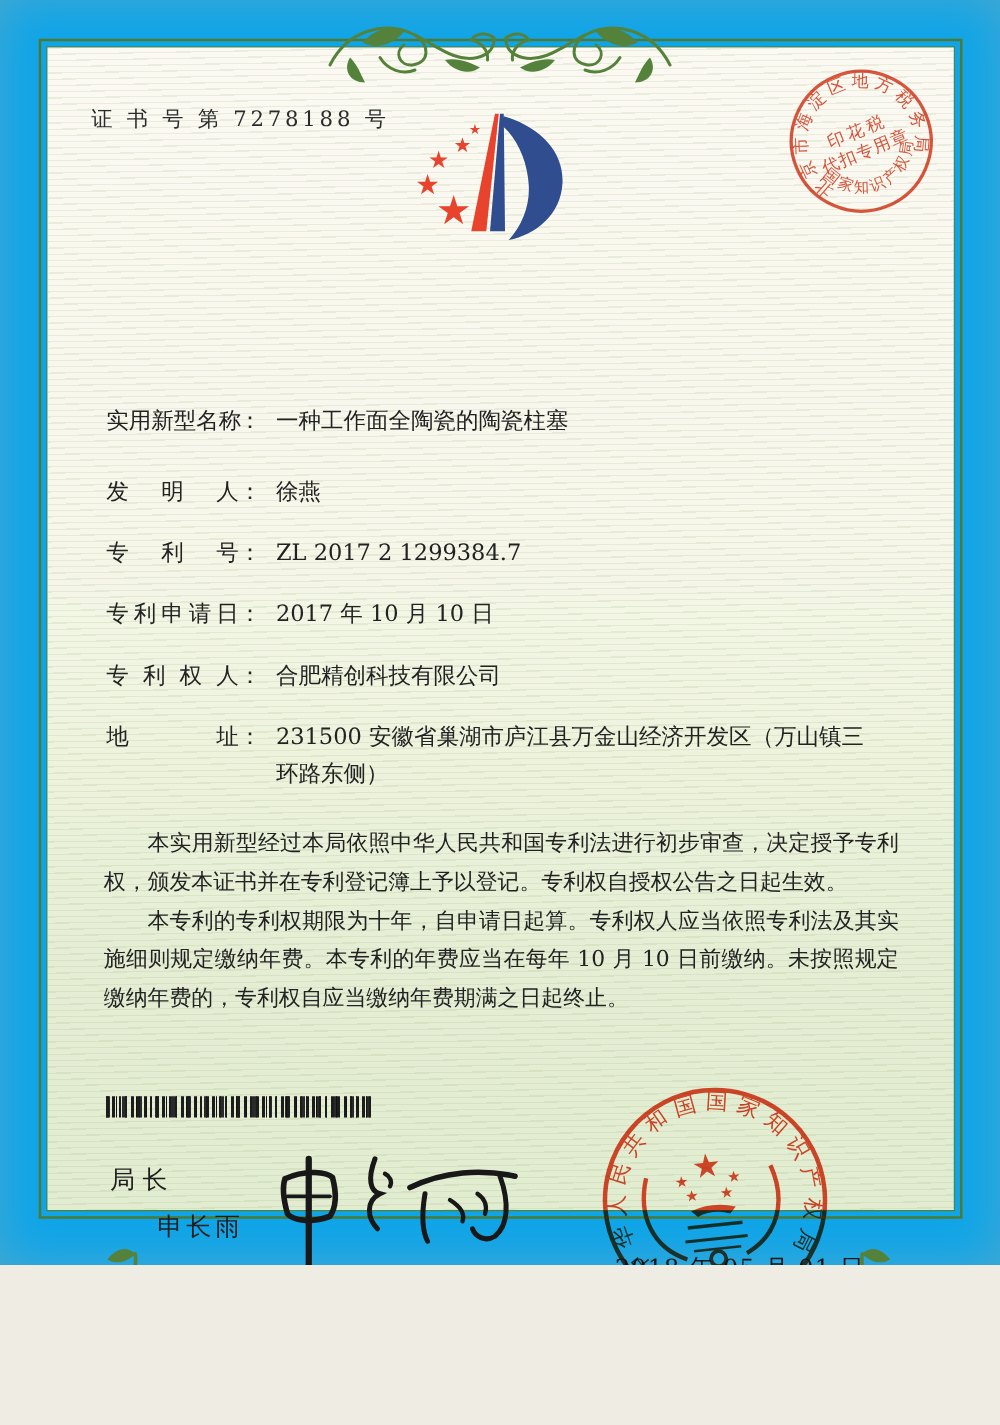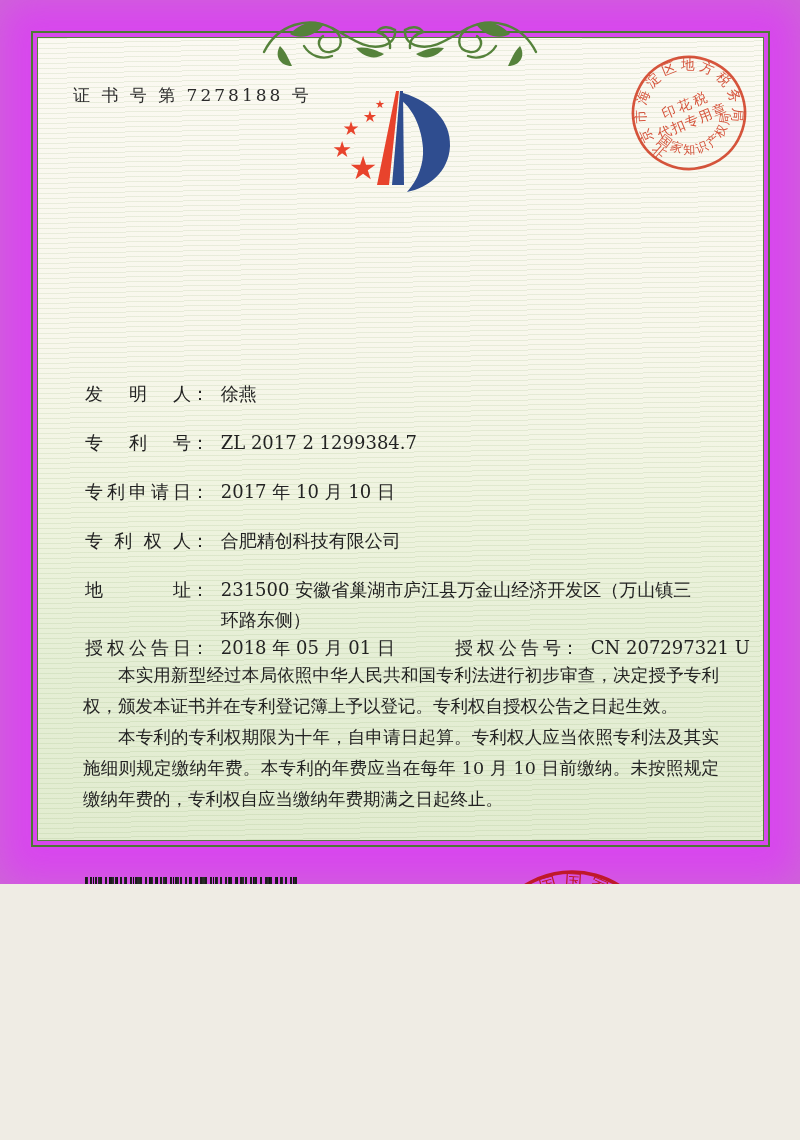--- a/index.html
+++ b/index.html
@@ -2,22 +2,22 @@
 <html><head>
 <meta charset="utf-8">
 <style>
   html,body{margin:0;padding:0;}
   body{
     width:800px;height:1140px;
     font-family:"DejaVu Serif","Liberation Serif",serif;
     background:#efece4;
   }
   .page{
-    position:relative;width:800px;height:884px;overflow:hidden;
-    background:#d946ef;
+    position:relative;width:800px;height:1012px;overflow:hidden;
+    background:#0ea5e9;
     box-shadow:inset 0 0 40px rgba(180,175,160,.35);
   }
   
   .frame-outer{
     position:absolute;left:31px;top:31px;right:30px;bottom:37px;
     border:2px solid #4c7a33;
   }
   .frame-inner{
     position:absolute;left:4px;top:4px;right:4px;bottom:4px;
     border:1px solid #55823b;
@@ -142,47 +142,43 @@
       </text>
       <text font-size="12" letter-spacing="2" text-anchor="middle">
         <textPath href="#taxBot" startOffset="50%">国家知识产权局</textPath>
       </text>
       <text x="60" y="56" font-size="13.5" letter-spacing="3" text-anchor="middle">印花税</text>
       <text x="60" y="73" font-size="13.5" letter-spacing="1" text-anchor="middle">代扣专用章</text>
     </g>
   </svg>
 
 
+  <div class="abs row" style="top:322px;">
+    <span class="flabel">实用新型名称</span><span class="colon">：</span>
+    <span class="fvalue">一种工作面全陶瓷的陶瓷柱塞</span>
+  </div>
   <div class="abs row" style="top:379px;">
     <span class="flabel">发明人</span><span class="colon">：</span>
     <span class="fvalue">徐燕</span>
   </div>
   <div class="abs row" style="top:428px;">
     <span class="flabel">专利号</span><span class="colon">：</span>
     <span class="fvalue">ZL 2017 2 1299384.7</span>
   </div>
   <div class="abs row" style="top:477px;">
     <span class="flabel">专利申请日</span><span class="colon">：</span>
     <span class="fvalue">2017 年 10 月 10 日</span>
   </div>
   <div class="abs row" style="top:526px;">
     <span class="flabel">专利权人</span><span class="colon">：</span>
     <span class="fvalue">合肥精创科技有限公司</span>
   </div>
   <div class="abs row" style="top:575px;">
     <span class="flabel">地址</span><span class="colon">：</span>
     <span class="fvalue wrap">231500 安徽省巢湖市庐江县万金山经济开发区（万山镇三环路东侧）</span>
-  </div>
-  <div class="abs row" style="top:633px;width:660px;">
-    <span class="flabel">授权公告日</span><span class="colon">：</span>
-    <span class="fvalue">2018 年 05 月 01 日</span>
-    <span class="pair2">
-      <span class="flabel">授权公告号</span><span class="colon">：</span>
-      <span class="fvalue">CN 207297321 U</span>
-    </span>
   </div>
 
   <div class="abs paras">
     <p>本实用新型经过本局依照中华人民共和国专利法进行初步审查，决定授予专利权，颁发本证书并在专利登记簿上予以登记。专利权自授权公告之日起生效。</p>
     <p>本专利的专利权期限为十年，自申请日起算。专利权人应当依照专利法及其实施细则规定缴纳年费。本专利的年费应当在每年 10 月 10 日前缴纳。未按照规定缴纳年费的，专利权自应当缴纳年费期满之日起终止。</p>
   </div>
 
   <div class="abs barcode"></div>
 
   <div class="abs signer-title">局长</div>

